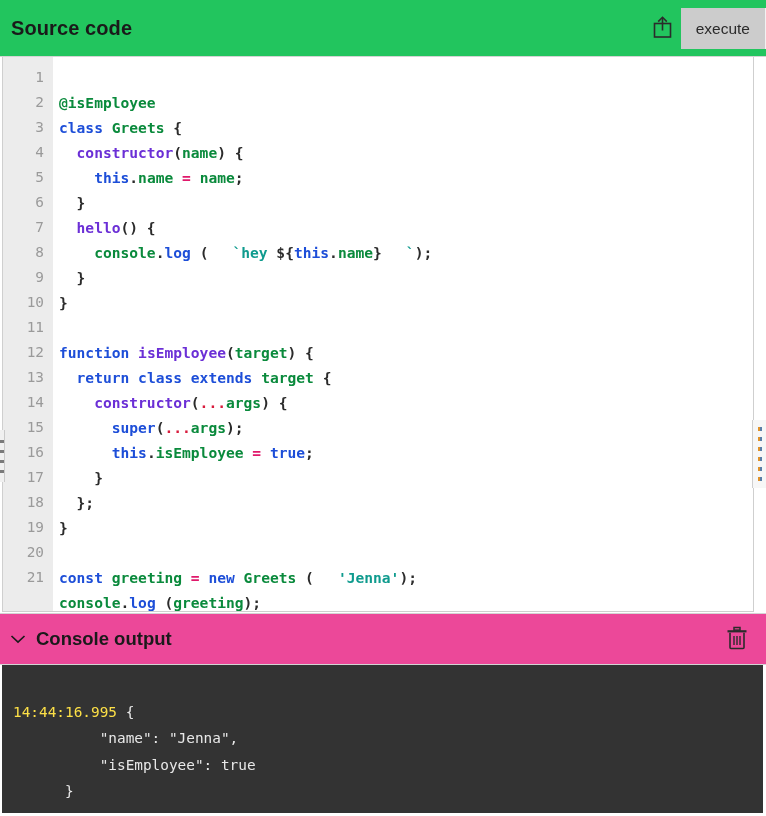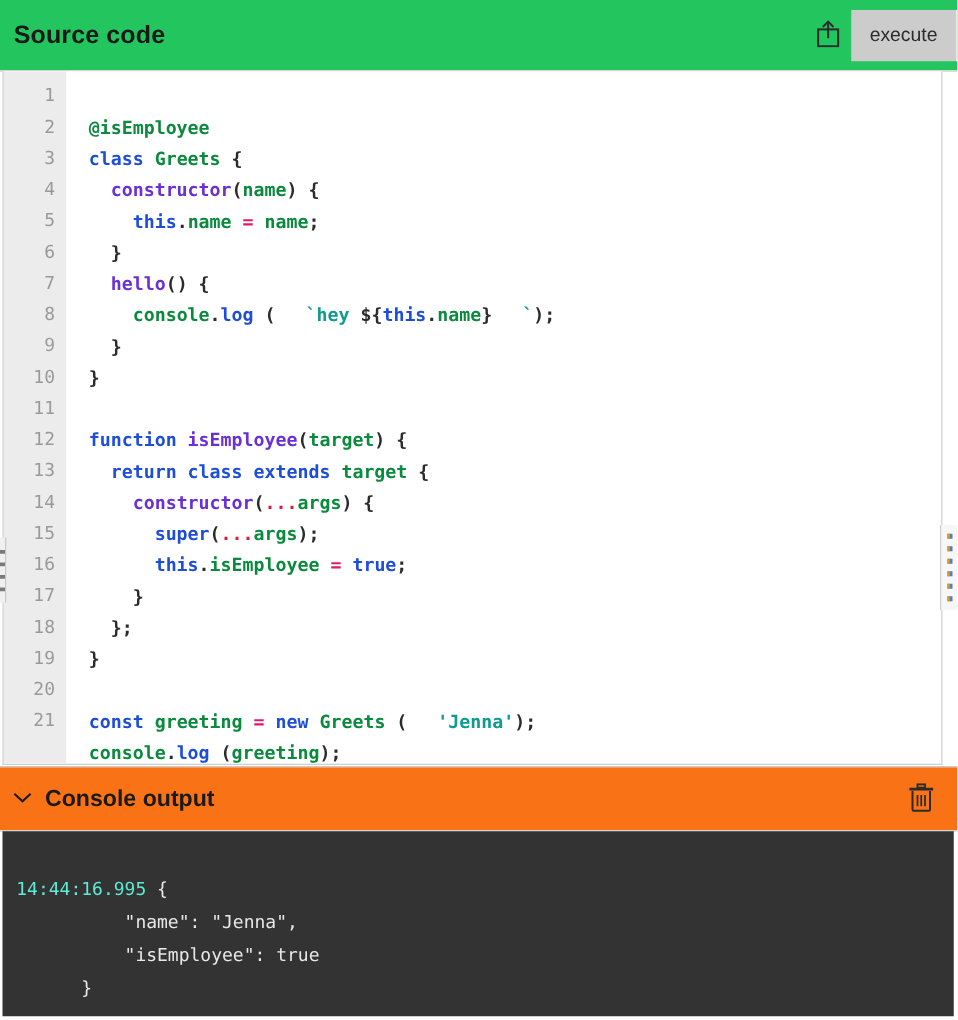--- a/index.html
+++ b/index.html
@@ -102,21 +102,21 @@
     font-weight: normal;
     height: 25px;
     line-height: 25px;
     font-size: 14.4px;
   }
   .code-area {
     position: absolute;
     top: 0; left: 50px; right: 0;
     height: 100%;
     padding-top: 8px;
-    padding-left: 18px;
+    padding-left: 6px;
     white-space: pre;
     color: #2b2b2b;
   }
   .code-area .cl {
     height: 25px;
     line-height: 25px;
     display: block;
   }
 
   
@@ -127,21 +127,21 @@
   .t-op   { color: #e0196b; }   
   .t-spread { color: #d81b3c; } 
   .t-pun  { color: #2b2b2b; }   
 
   
   .console-header {
     position: absolute;
     top: 613px; left: 0;
     width: 766px;
     height: 52px;
-    background: #f97316;
+    background: #ec4899;
     border-top: 1px solid #d4d4d4;
     border-bottom: 1px solid #d4d4d4;
     display: flex;
     align-items: center;
   }
   .chev {
     width: 28px;
     height: 52px;
     display: flex;
     align-items: center;
@@ -177,21 +177,21 @@
     height: 148px;
     background: #333333;
     color: #e8e8e8;
     font-family: "DejaVu Sans Mono", "Liberation Mono", monospace;
     font-size: 14.4px;
     line-height: 26.5px;
     padding: 7px 0 0 11px;
     white-space: pre;
     overflow: hidden;
   }
-  .ts { color: #5eead4; }
+  .ts { color: #fde047; }
 
   
   .handle-right {
     position: absolute;
     top: 420px;
     right: 0;
     width: 14px;
     height: 68px;
     background: #f7f7f7;
     border-left: 1px solid #cfcfcf;

